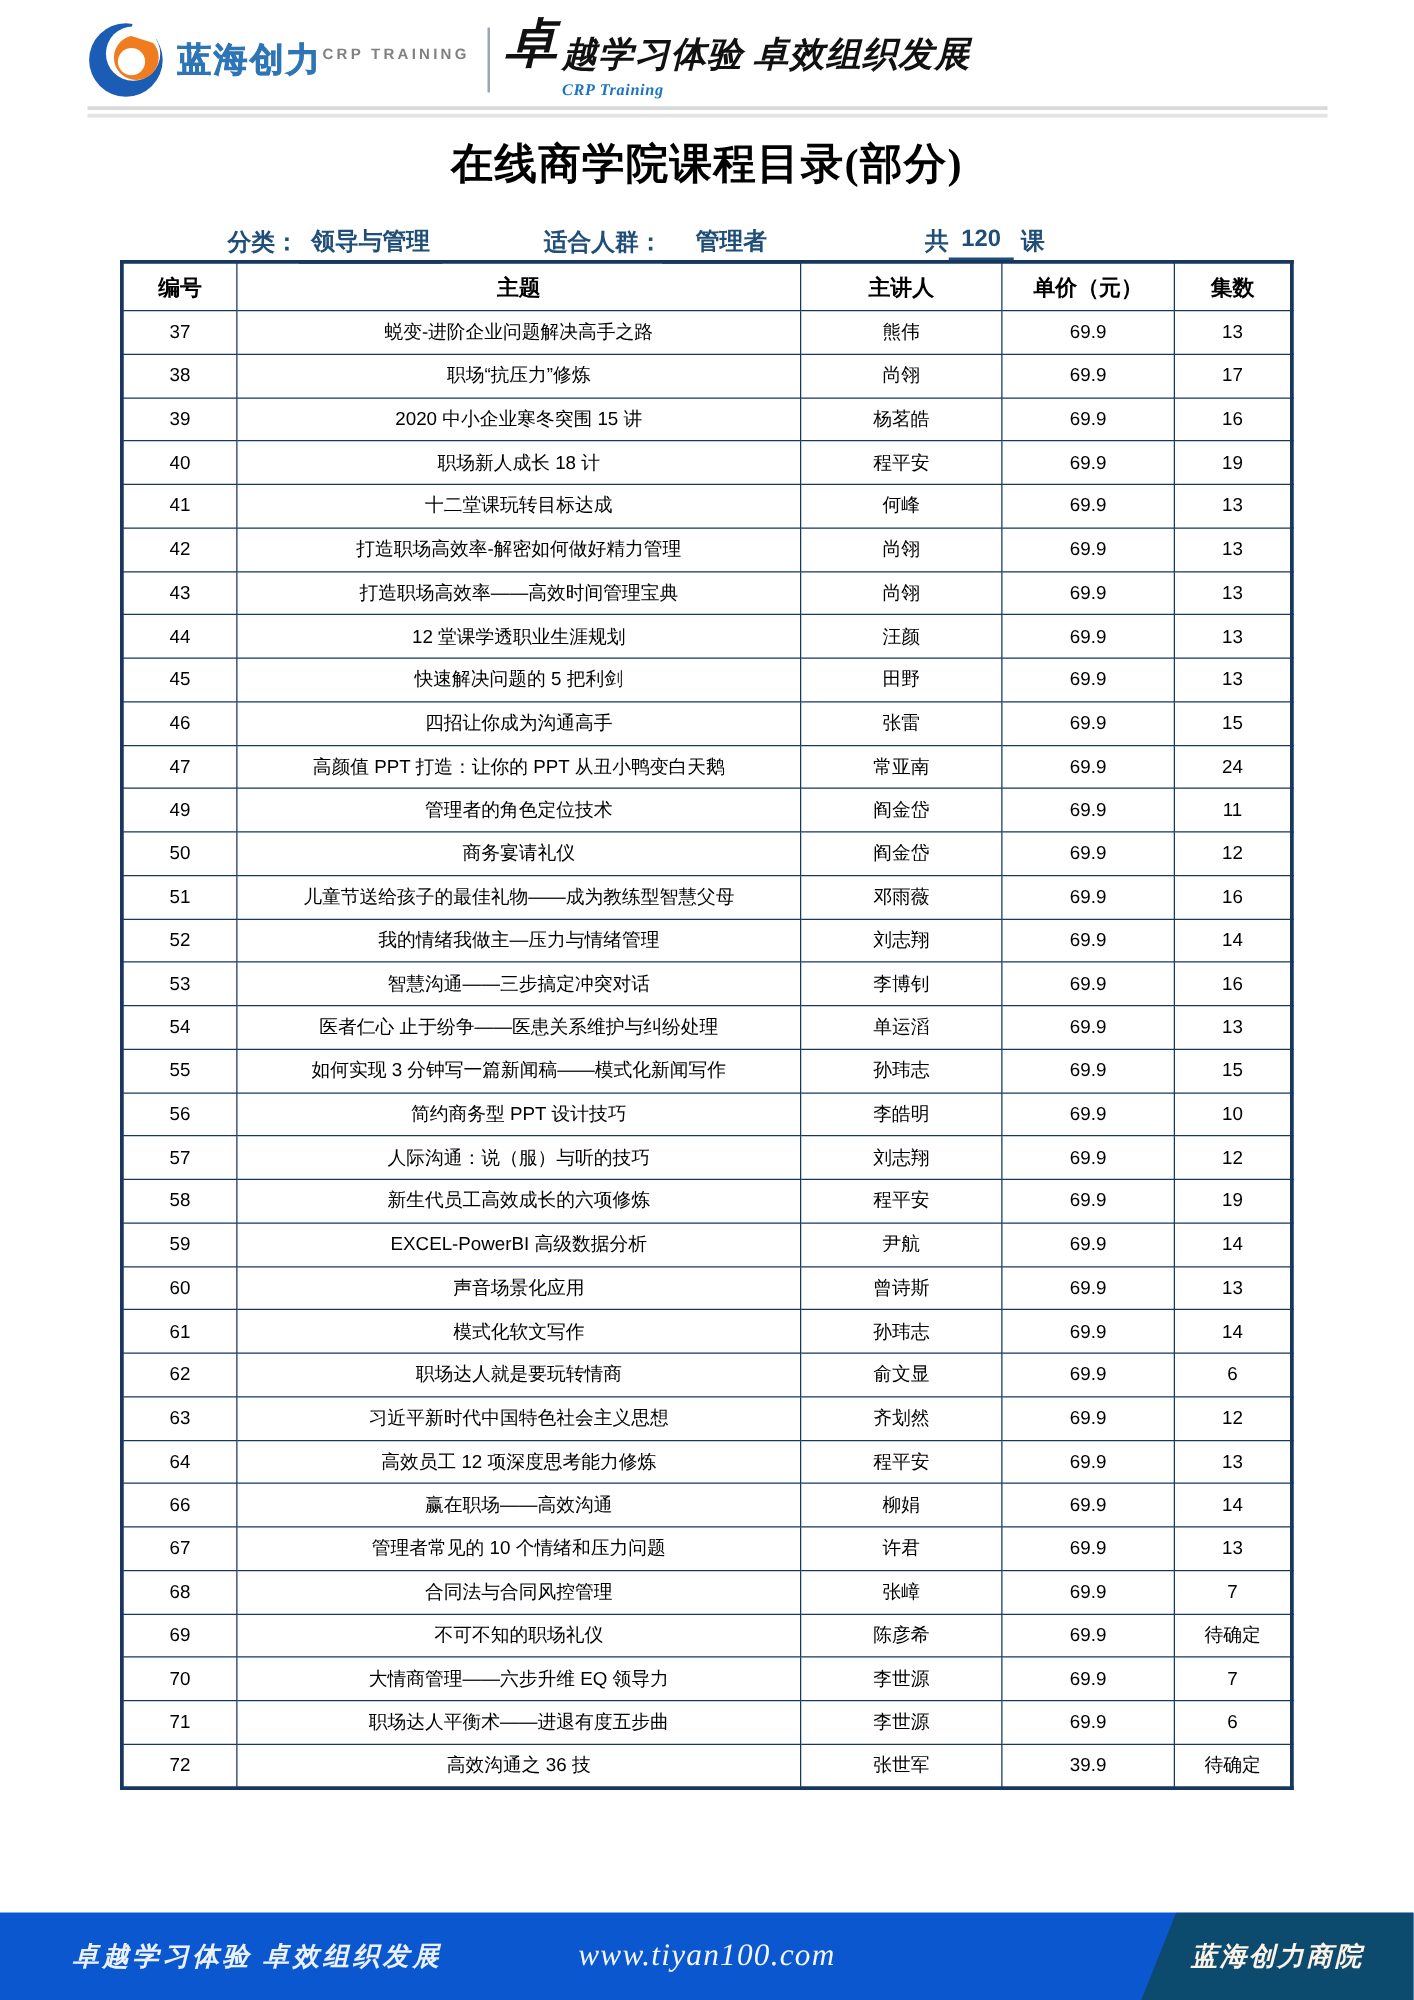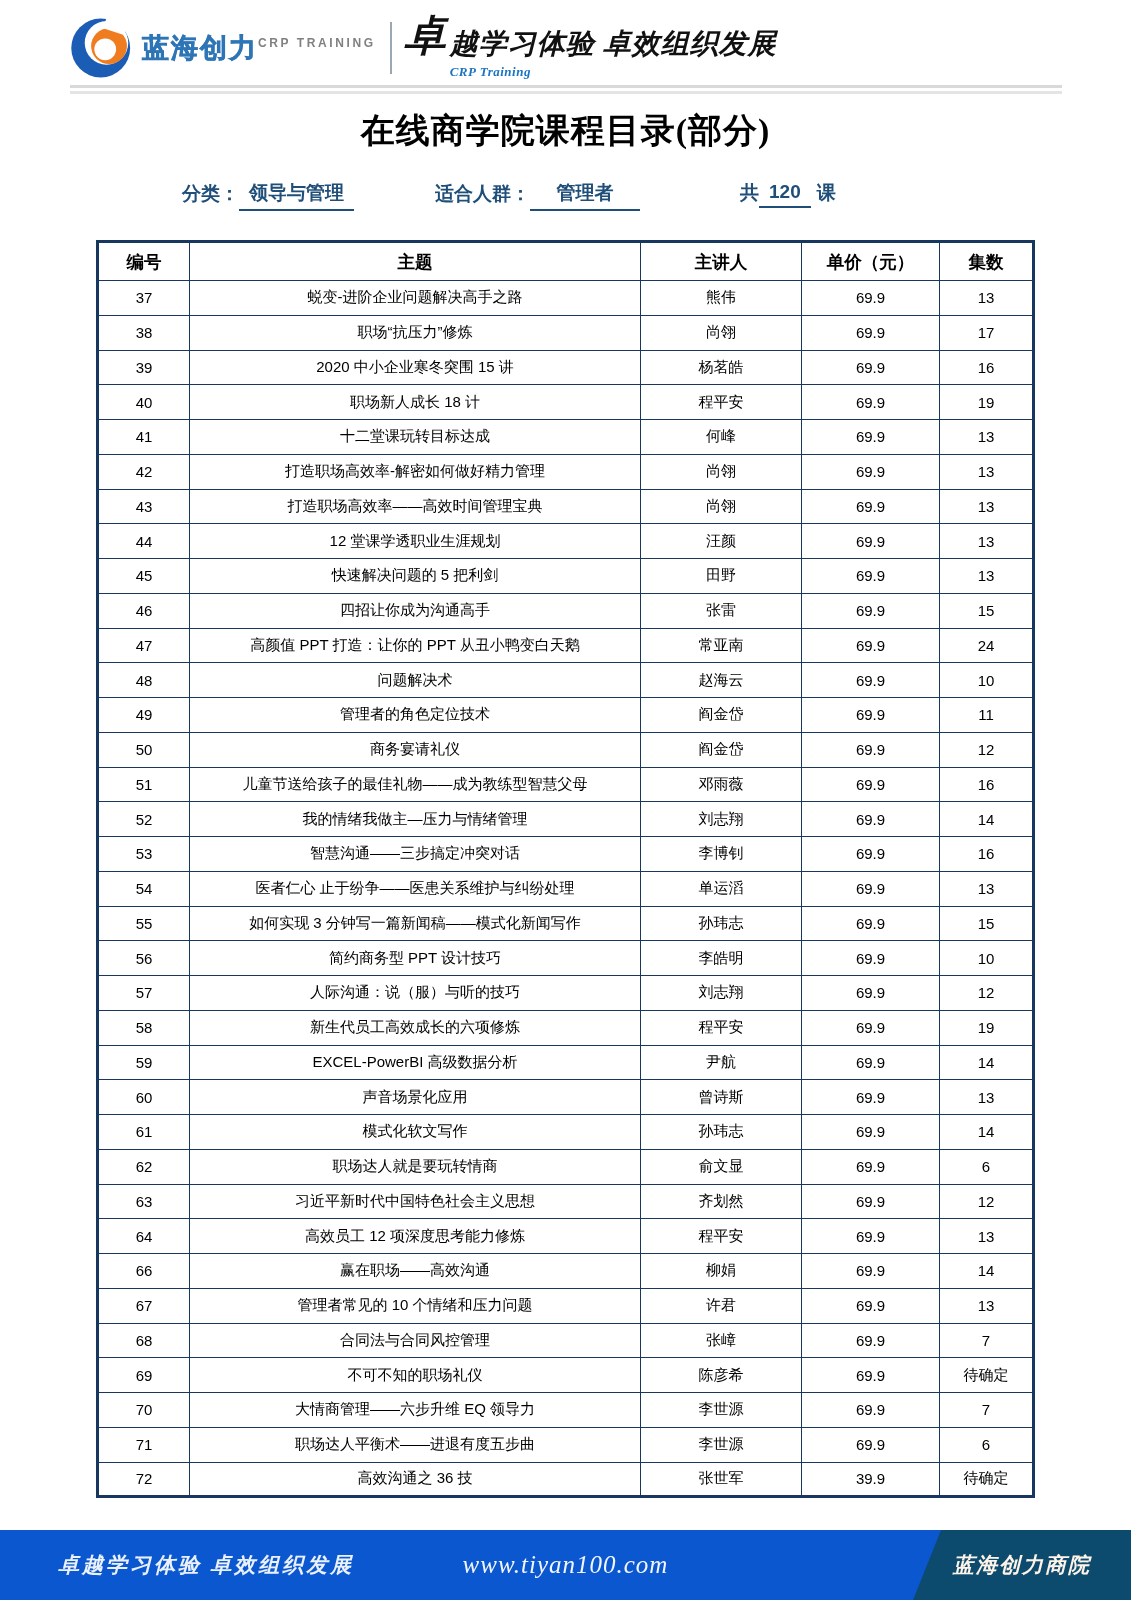--- a/index.html
+++ b/index.html
@@ -61,21 +61,21 @@
   .filter-value {
     display: inline-block; text-align: center;
     border-bottom: 2.5px solid #1f4e79;
     padding: 0 10px 3px 10px; min-width: 110px;
   }
   .filter-value.narrow { min-width: 48px; }
   .filter-suffix { padding-bottom: 3px; margin-left: 6px; }
 
   
   table.catalog {
-    position: absolute; left: 96px; top: 240px; width: 936px;
+    position: absolute; left: 96px; top: 208px; width: 936px;
     border-collapse: collapse; table-layout: fixed;
     border: 3px solid #17375e;
     padding-left: 28px;
   }
   table.catalog th, table.catalog td {
     border: 1.6px solid #17375e;
     text-align: center; vertical-align: middle;
     color: #000; overflow: hidden; white-space: nowrap;
   }
   table.catalog th { height: 39px; font-size: 17.5px; font-weight: 700; background: #fff; }
@@ -248,27 +248,20 @@
           <td>15</td>
         </tr>
         <tr>
           <td>47</td>
           <td>高颜值 PPT 打造：让你的 PPT 从丑小鸭变白天鹅</td>
           <td>常亚南</td>
           <td>69.9</td>
           <td>24</td>
         </tr>
         <tr>
-          <td>48</td>
-          <td>问题解决术</td>
-          <td>赵海云</td>
-          <td>69.9</td>
-          <td>10</td>
-        </tr>
-        <tr>
           <td>49</td>
           <td>管理者的角色定位技术</td>
           <td>阎金岱</td>
           <td>69.9</td>
           <td>11</td>
         </tr>
         <tr>
           <td>50</td>
           <td>商务宴请礼仪</td>
           <td>阎金岱</td>

